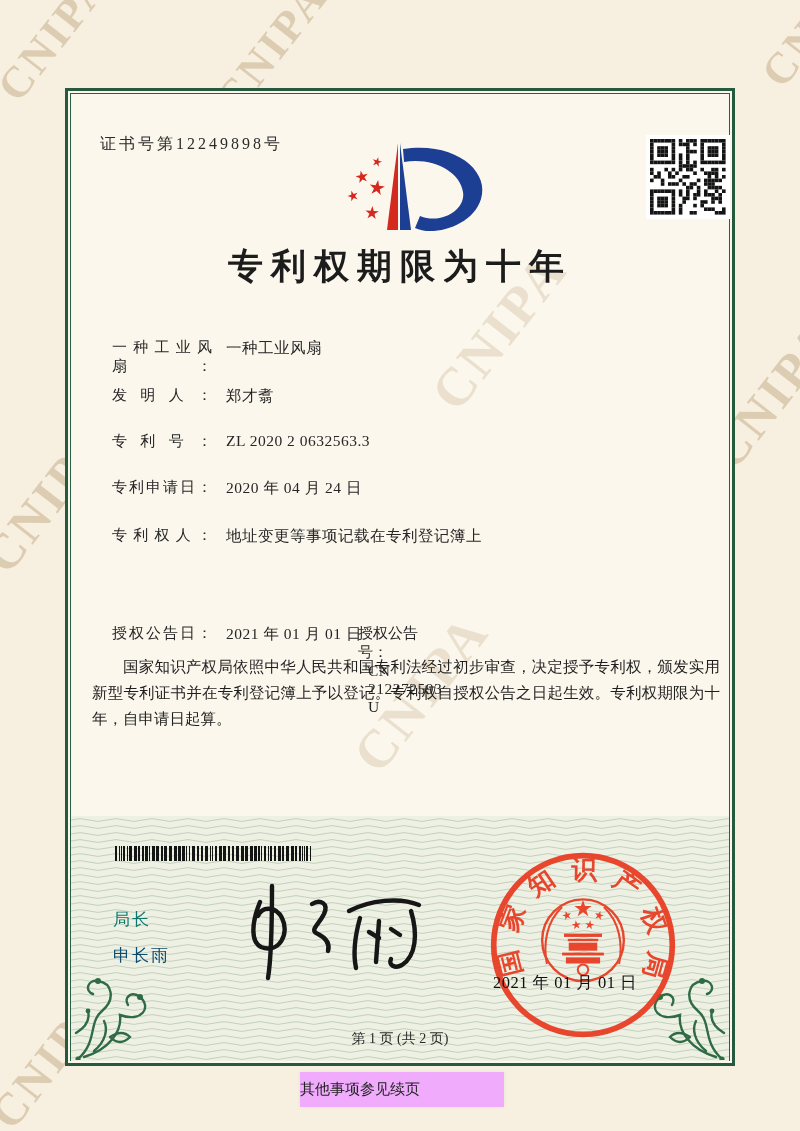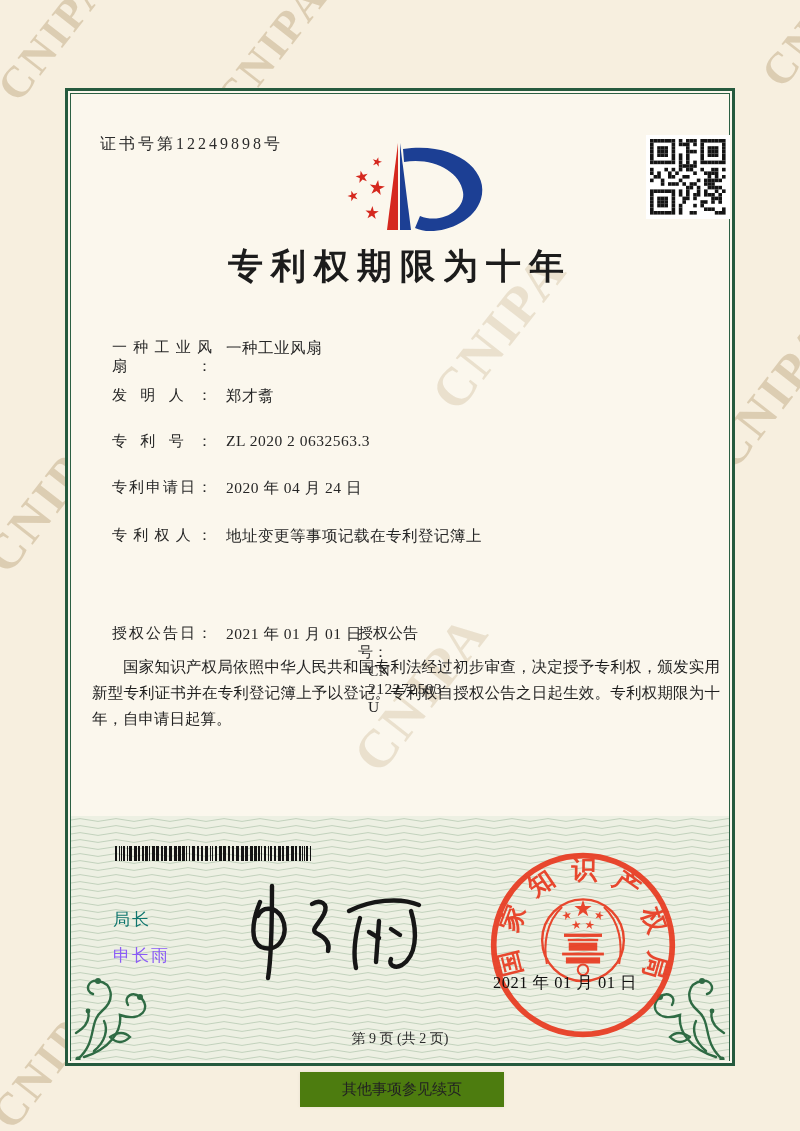--- a/index.html
+++ b/index.html
@@ -38,30 +38,30 @@
   .grant-right .fvalue{margin-left:10px;}
 
   .paras{position:absolute;left:92px;top:654px;width:628px;font-size:15.5px;line-height:26px;
          color:#1f1f1f;text-align:justify;}
   .paras p{margin:0;text-indent:2em;}
 
   .barcode-box{position:absolute;left:115px;top:846px;}
   .chief-title{position:absolute;left:113px;top:908px;font-family:"Liberation Sans","DejaVu Sans",sans-serif;
                font-size:17px;letter-spacing:2px;color:#0f766e;}
   .chief-name{position:absolute;left:113px;top:944px;font-family:"Liberation Sans","DejaVu Sans",sans-serif;
-              font-size:17px;letter-spacing:2px;color:#8b5cf6;}
+              font-size:17px;letter-spacing:2px;color:#0c4a6e;}
   .sig{position:absolute;left:222px;top:876px;}
 
   .seal{position:absolute;left:488px;top:850px;}
   .seal-date{position:absolute;left:477px;top:972px;width:176px;text-align:center;
              font-size:16.5px;color:#101010;letter-spacing:0.5px;}
 
   .page-ind{position:absolute;left:0;top:1030px;width:800px;text-align:center;font-size:14px;color:#2b2b2b;}
-  .note-box{position:absolute;left:300px;top:1072px;width:204px;background:#4d7c0f;
-            padding:8px 0;text-align:center;font-size:15px;color:#222;box-shadow:0 0 4px rgba(0,0,0,0.06);}
+  .note-box{position:absolute;left:300px;top:1072px;width:204px;background:#f0abfc;
+            padding:8px 0;font-size:15px;color:#222;box-shadow:0 0 4px rgba(0,0,0,0.06);}
 </style>
 </head>
 <body>
 
 <div class="page">
 
   <span class="wm out" style="left:-22px;top:10px;font-size:44px;">CNIPA</span>
   <span class="wm out" style="left:196px;top:22px;font-size:44px;">CNIPA</span>
   <span class="wm out" style="left:742px;top:-4px;font-size:44px;">CNIPA</span>
   <span class="wm out" style="left:-38px;top:470px;font-size:50px;">CNIPA</span>
@@ -499,17 +499,17 @@
         <circle cx="100" cy="126" r="5.5" fill="none" stroke="#e8391f" stroke-width="2.2"></circle>
       </g>
     <path d="M0 -1 L0.2245 -0.309 0.9511 -0.309 0.3633 0.118 0.5878 0.809 0 0.382 -0.5878 0.809 -0.3633 0.118 -0.9511 -0.309 -0.2245 -0.309 Z" fill="#e8391f" transform="translate(100,62) scale(9.5) rotate(0)"></path>
         <path d="M0 -1 L0.2245 -0.309 0.9511 -0.309 0.3633 0.118 0.5878 0.809 0 0.382 -0.5878 0.809 -0.3633 0.118 -0.9511 -0.309 -0.2245 -0.309 Z" fill="#e8391f" transform="translate(83,69) scale(5) rotate(-15)"></path>
         <path d="M0 -1 L0.2245 -0.309 0.9511 -0.309 0.3633 0.118 0.5878 0.809 0 0.382 -0.5878 0.809 -0.3633 0.118 -0.9511 -0.309 -0.2245 -0.309 Z" fill="#e8391f" transform="translate(93,79) scale(5) rotate(-8)"></path>
         <path d="M0 -1 L0.2245 -0.309 0.9511 -0.309 0.3633 0.118 0.5878 0.809 0 0.382 -0.5878 0.809 -0.3633 0.118 -0.9511 -0.309 -0.2245 -0.309 Z" fill="#e8391f" transform="translate(107,79) scale(5) rotate(8)"></path>
         <path d="M0 -1 L0.2245 -0.309 0.9511 -0.309 0.3633 0.118 0.5878 0.809 0 0.382 -0.5878 0.809 -0.3633 0.118 -0.9511 -0.309 -0.2245 -0.309 Z" fill="#e8391f" transform="translate(117,69) scale(5) rotate(15)"></path>
       </svg>
     <div class="seal-date">2021 年 01 月 01 日</div>
 
-    <div class="page-ind">第 9 页 (共 2 页)</div>
+    <div class="page-ind">第 1 页 (共 2 页)</div>
     <div class="note-box">其他事项参见续页</div>
 
   </div>
 </div>
 
 </body></html>

